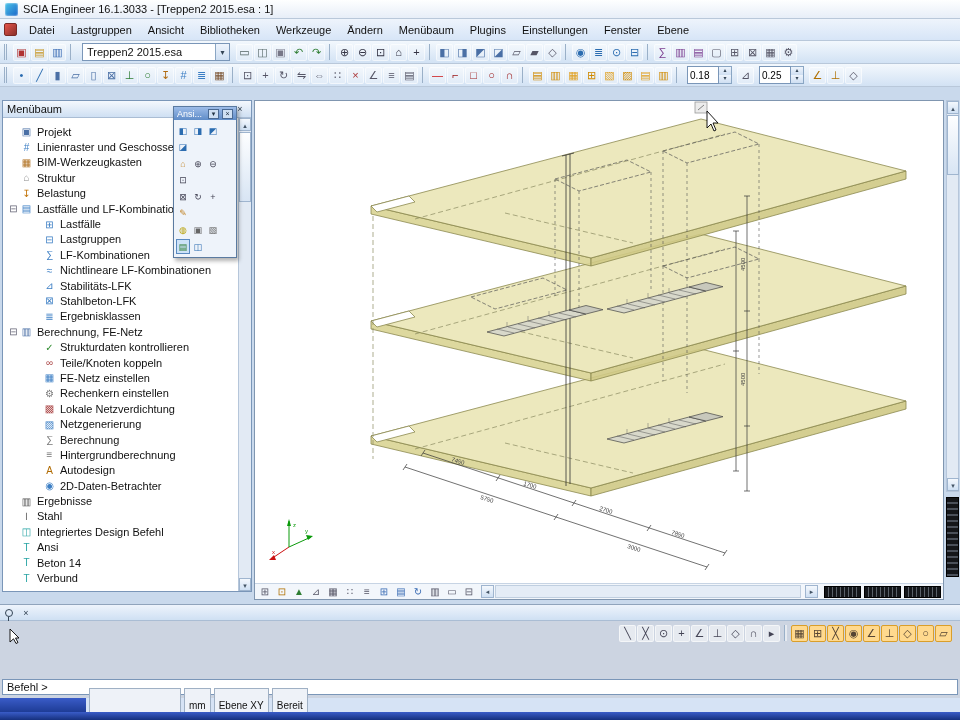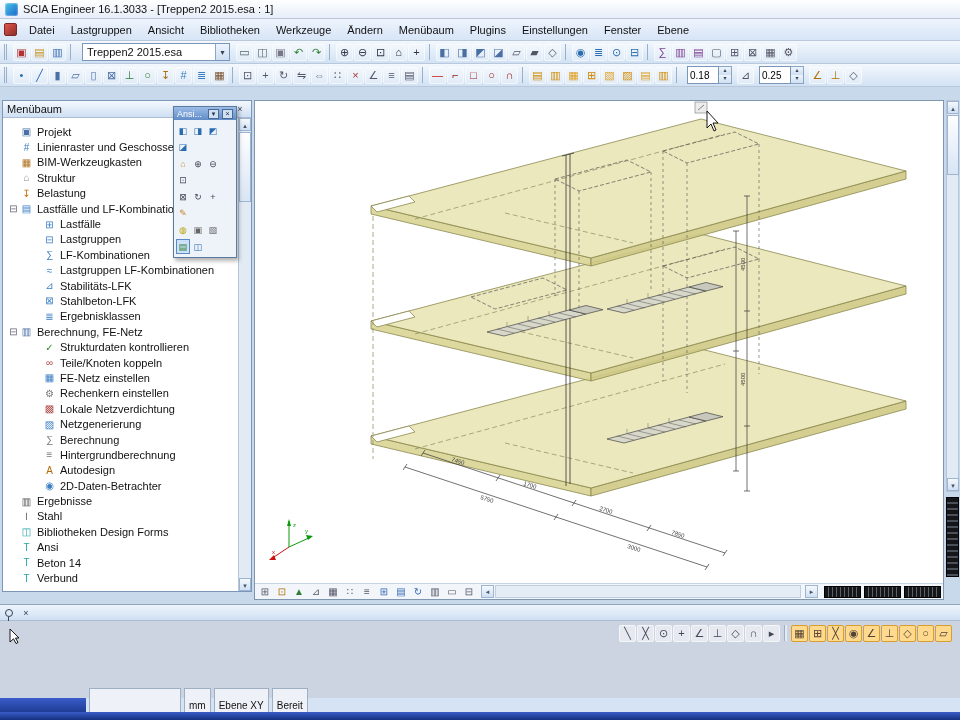--- a/index.html
+++ b/index.html
@@ -420,21 +420,21 @@
 
           <div class="tree-item lvl1">
             <span class="tbox"></span>
             <span class="ticon" style="color: rgb(59, 126, 196);">∑</span>
             <span class="tlabel">LF-Kombinationen</span>
           </div>
 
           <div class="tree-item lvl1">
             <span class="tbox"></span>
             <span class="ticon" style="color: rgb(59, 126, 196);">≈</span>
-            <span class="tlabel">Lastgruppen LF-Kombinationen</span>
+            <span class="tlabel">Nichtlineare LF-Kombinationen</span>
           </div>
 
           <div class="tree-item lvl1">
             <span class="tbox"></span>
             <span class="ticon" style="color: rgb(59, 126, 196);">⊿</span>
             <span class="tlabel">Stabilitäts-LFK</span>
           </div>
 
           <div class="tree-item lvl1">
             <span class="tbox"></span>
@@ -522,21 +522,21 @@
 
           <div class="tree-item">
             <span class="tbox"></span>
             <span class="ticon" style="color: rgb(119, 119, 119);">Ⅰ</span>
             <span class="tlabel">Stahl</span>
           </div>
 
           <div class="tree-item">
             <span class="tbox"></span>
             <span class="ticon" style="color: rgb(42, 165, 165);">◫</span>
-            <span class="tlabel">Bibliotheken Design Forms</span>
+            <span class="tlabel">Integriertes Design Befehl</span>
           </div>
 
           <div class="tree-item">
             <span class="tbox"></span>
             <span class="ticon" style="color: rgb(42, 165, 165);">T</span>
             <span class="tlabel">Ansi</span>
           </div>
 
           <div class="tree-item">
             <span class="tbox"></span>
@@ -800,20 +800,24 @@
 
         <span class="tbi on" style="color: rgb(85, 68, 51);">⊥</span>
 
         <span class="tbi on" style="color: rgb(85, 68, 51);">◇</span>
 
         <span class="tbi on" style="color: rgb(85, 68, 51);">○</span>
 
         <span class="tbi on" style="color: rgb(85, 68, 51);">▱</span>
 
     </div>
+    <div class="cmd-input-row">
+      <span>Befehl &gt;</span>
+      <input style="">
+    </div>
   </div>
 
   <div class="statusbar">
     <div class="sb-blue"></div>
     <div class="sb-field f-coords"></div>
     <div class="sb-field">mm</div>
     <div class="sb-field">Ebene XY</div>
     <div class="sb-field">Bereit</div>
   </div>
   <div class="bottom-strip"></div>

